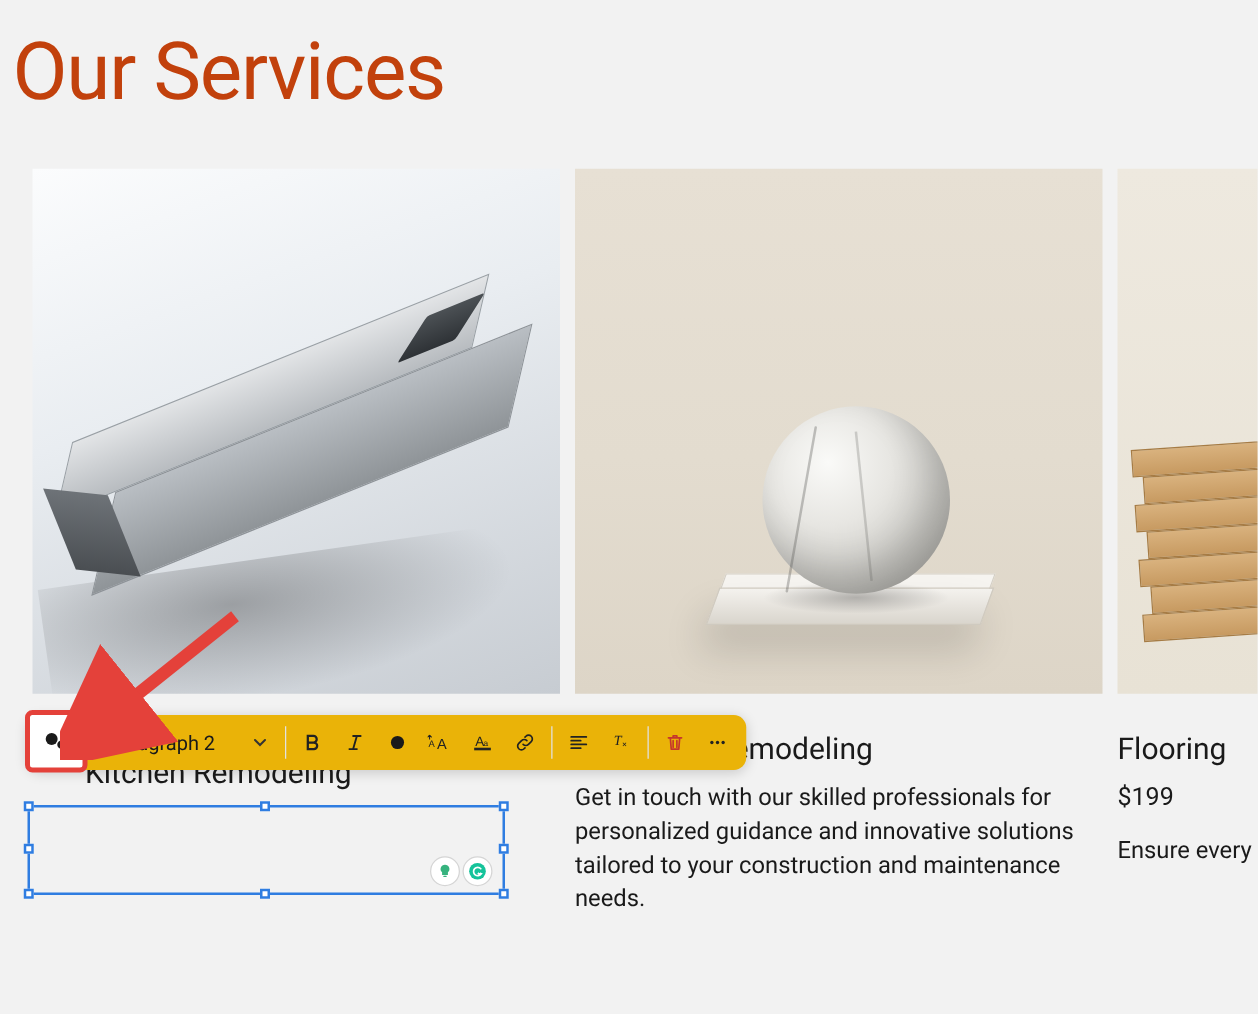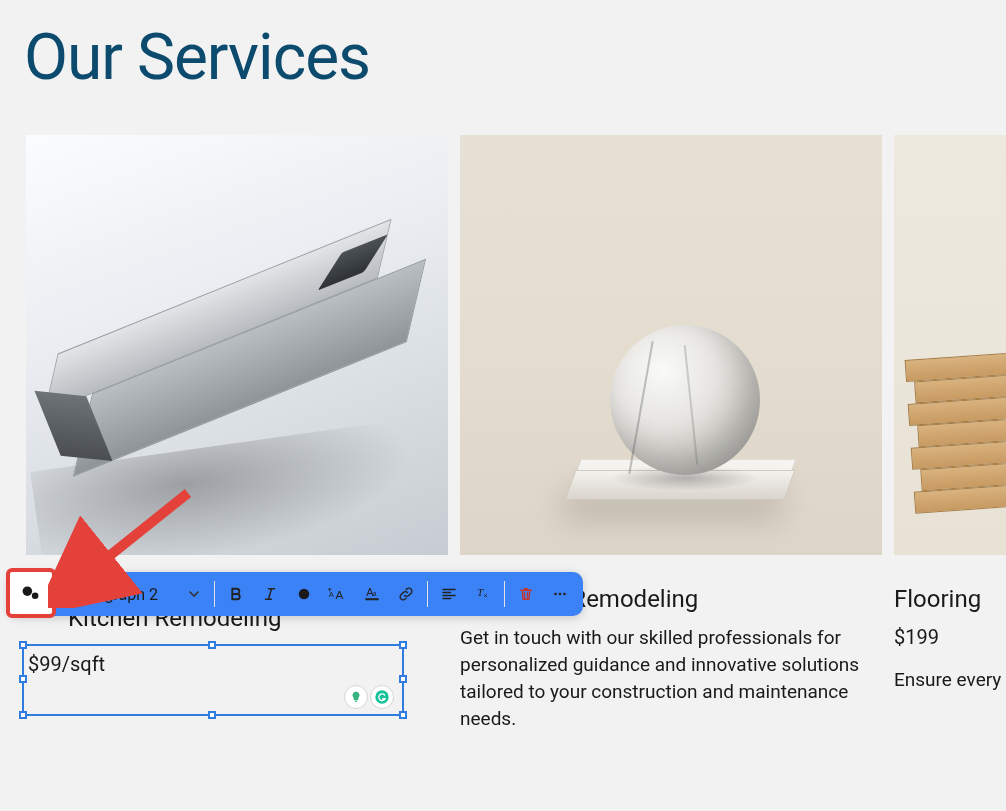--- a/index.html
+++ b/index.html
@@ -10,22 +10,22 @@
     height: 811px;
     overflow: hidden;
     position: relative;
   }
   .page-wrap {
     padding: 0 0 0 0;
   }
   .page-title {
     font-size: 64px;
     font-weight: 400;
-    color: #0c4a6e;
-    margin: 20px 0 40px 24px;
+    color: #c2410c;
+    margin: 20px 0 40px 10px;
     letter-spacing: -1px;
   }
   .services-row {
     display: flex;
     gap: 12px;
     padding-left: 26px;
   }
   .service-card {
     width: 422px;
     flex: 0 0 422px;
@@ -223,24 +223,24 @@
     top:604px;
     font-size:24px;
     color:#1a1a1a;
     z-index:1;
     margin-left:40px;
   }
 
   
   .toolbar {
     position: absolute;
-    left: 8px;
+    left: 22px;
     top: 572px;
     height: 44px;
-    background: #3b82f6;
+    background: #eab308;
     border-radius: 10px;
     box-shadow: 0 2px 10px rgba(0,0,0,0.18);
     display: flex;
     align-items: center;
     padding: 0 6px 0 0;
     z-index: 10;
   }
   .ai-btn {
     width: 50px;
     height: 50px;
@@ -430,21 +430,20 @@
   <div class="tb-btn">
     <svg width="18" height="18" viewBox="0 0 24 24">
         <circle cx="6" cy="12" r="1.8" fill="#222"></circle>
         <circle cx="12" cy="12" r="1.8" fill="#222"></circle>
         <circle cx="18" cy="12" r="1.8" fill="#222"></circle>
       </svg>
   </div>
 </div>
 
 <div class="selected-box">
-  <div class="sel-content">$99/sqft</div>
   <div class="sel-handle tl"></div>
   <div class="sel-handle tm"></div>
   <div class="sel-handle tr"></div>
   <div class="sel-handle ml"></div>
   <div class="sel-handle mr"></div>
   <div class="sel-handle bl"></div>
   <div class="sel-handle bm"></div>
   <div class="sel-handle br"></div>
 </div>
 

